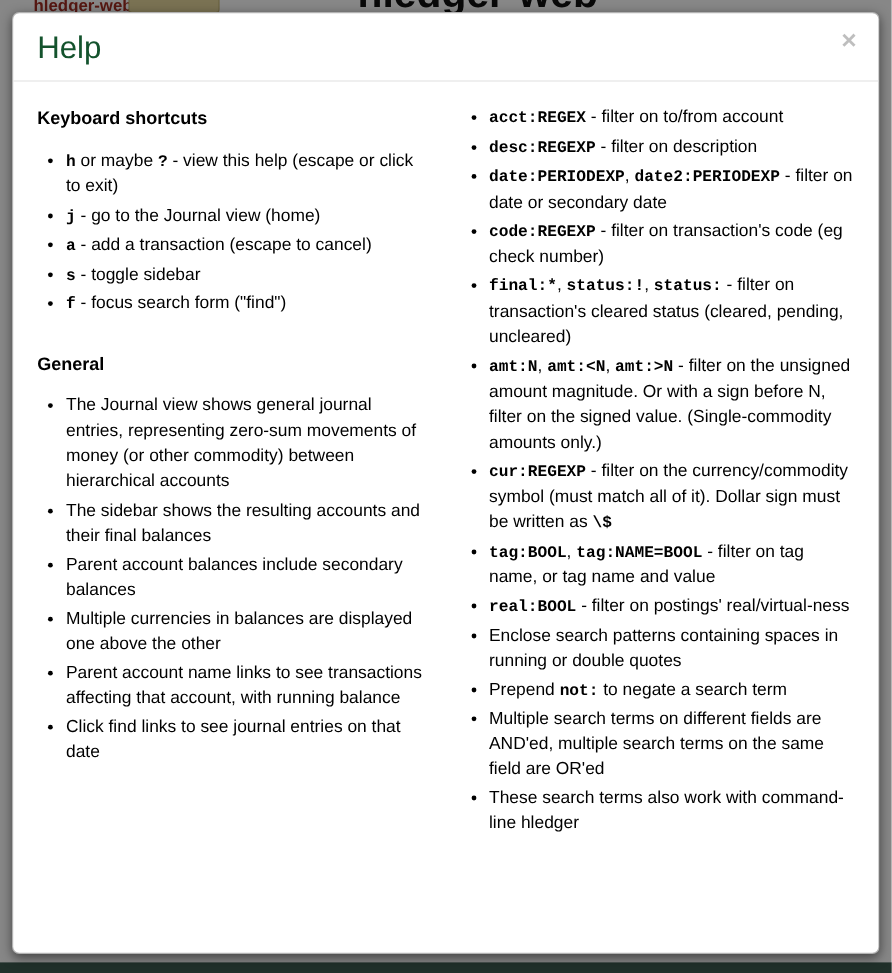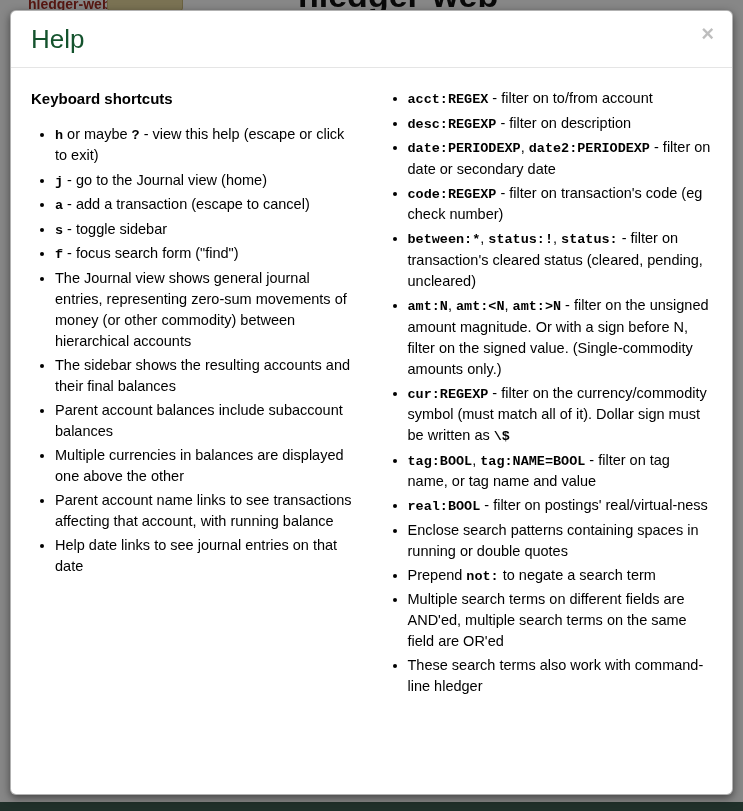--- a/index.html
+++ b/index.html
@@ -112,36 +112,37 @@
   <div class="modal-body">
     <div class="help-col">
       <h3 class="section-heading">Keyboard shortcuts</h3>
       <ul class="help-list">
           <li><code>h</code> or maybe <code>?</code> - view this help (escape or click to exit)</li>
           <li><code>j</code> - go to the Journal view (home)</li>
           <li><code>a</code> - add a transaction (escape to cancel)</li>
           <li><code>s</code> - toggle sidebar</li>
           <li><code>f</code> - focus search form ("find")</li>
         </ul>
+      <h3 class="section-heading spaced">General</h3>
       <ul class="help-list">
           <li>The Journal view shows general journal entries, representing zero-sum movements of money (or other commodity) between hierarchical accounts</li>
           <li>The sidebar shows the resulting accounts and their final balances</li>
-          <li>Parent account balances include subaccount balances</li>
+          <li>Parent account balances include secondary balances</li>
           <li>Multiple currencies in balances are displayed one above the other</li>
           <li>Parent account name links to see transactions affecting that account, with running balance</li>
-          <li>Help date links to see journal entries on that date</li>
+          <li>Click find links to see journal entries on that date</li>
         </ul>
     </div>
     <div class="help-col">
       <ul class="help-list">
           <li><code>acct:REGEX</code> - filter on to/from account</li>
           <li><code>desc:REGEXP</code> - filter on description</li>
           <li><code>date:PERIODEXP</code>, <code>date2:PERIODEXP</code> - filter on date or secondary date</li>
           <li><code>code:REGEXP</code> - filter on transaction's code (eg check number)</li>
-          <li><code>between:*</code>, <code>status:!</code>, <code>status:</code> - filter on transaction's cleared status (cleared, pending, uncleared)</li>
+          <li><code>final:*</code>, <code>status:!</code>, <code>status:</code> - filter on transaction's cleared status (cleared, pending, uncleared)</li>
           <li><code>amt:N</code>, <code>amt:&lt;N</code>, <code>amt:&gt;N</code> - filter on the unsigned amount magnitude. Or with a sign before N, filter on the signed value. (Single-commodity amounts only.)</li>
           <li><code>cur:REGEXP</code> - filter on the currency/commodity symbol (must match all of it). Dollar sign must be written as <code>\$</code></li>
           <li><code>tag:BOOL</code>, <code>tag:NAME=BOOL</code> - filter on tag name, or tag name and value</li>
           <li><code>real:BOOL</code> - filter on postings' real/virtual-ness</li>
           <li>Enclose search patterns containing spaces in running or double quotes</li>
           <li>Prepend <code>not:</code> to negate a search term</li>
           <li>Multiple search terms on different fields are AND'ed, multiple search terms on the same field are OR'ed</li>
           <li>These search terms also work with command-line hledger</li>
         </ul>
     </div>

